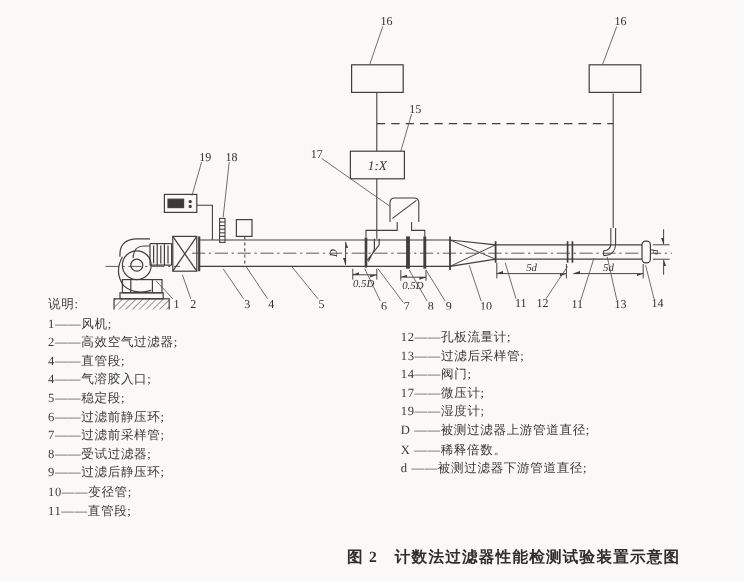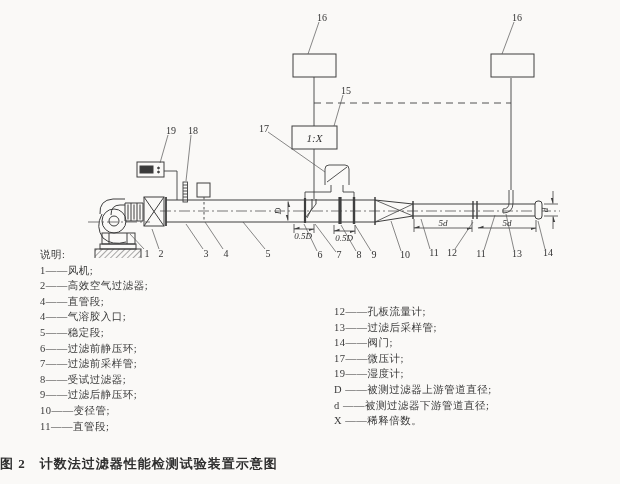--- a/index.html
+++ b/index.html
@@ -5,23 +5,23 @@
   html,body{margin:0;padding:0;}
   body{
     width:620px;height:484px;position:relative;overflow:hidden;
     background:#faf9f7;
     font-family:"Liberation Serif","DejaVu Serif",serif;
     color:#333;
   }
   #diagram{position:absolute;left:0;top:0;}
   .legend-col{position:absolute;font-size:10.5px;line-height:15.6px;color:#3a3a3a;letter-spacing:0.5px;white-space:nowrap;}
   #legend-left{left:40px;top:247px;}
-  #legend-right{left:334px;top:274px;margin-top:30px;}
+  #legend-right{left:334px;top:274px;}
   #caption{
-    position:absolute;left:0;top:455px;width:567px;text-align:left;
+    position:absolute;left:0;top:455px;width:567px;text-align:right;
     font-size:13px;font-weight:bold;color:#2e2e2e;letter-spacing:1px;
   }
   svg text{font-family:"Liberation Serif","DejaVu Serif",serif;fill:#333;}
   .num{font-size:10px;}
   .dim{font-size:9px;font-style:italic;}
 </style>
 </head>
 <body>
 
 <svg id="diagram" width="620" height="258" viewBox="0 0 620 258">
@@ -253,17 +253,17 @@
   <div>11——直管段;</div>
 </div>
 
 <div id="legend-right" class="legend-col">
   <div>12——孔板流量计;</div>
   <div>13——过滤后采样管;</div>
   <div>14——阀门;</div>
   <div>17——微压计;</div>
   <div>19——湿度计;</div>
   <div>D ——被测过滤器上游管道直径;</div>
+  <div>X ——稀释倍数。</div>
   <div>d ——被测过滤器下游管道直径;</div>
-  <div>X ——稀释倍数。</div>
 </div>
 
 <div id="caption">图 2　计数法过滤器性能检测试验装置示意图</div>
 
 </body></html>

